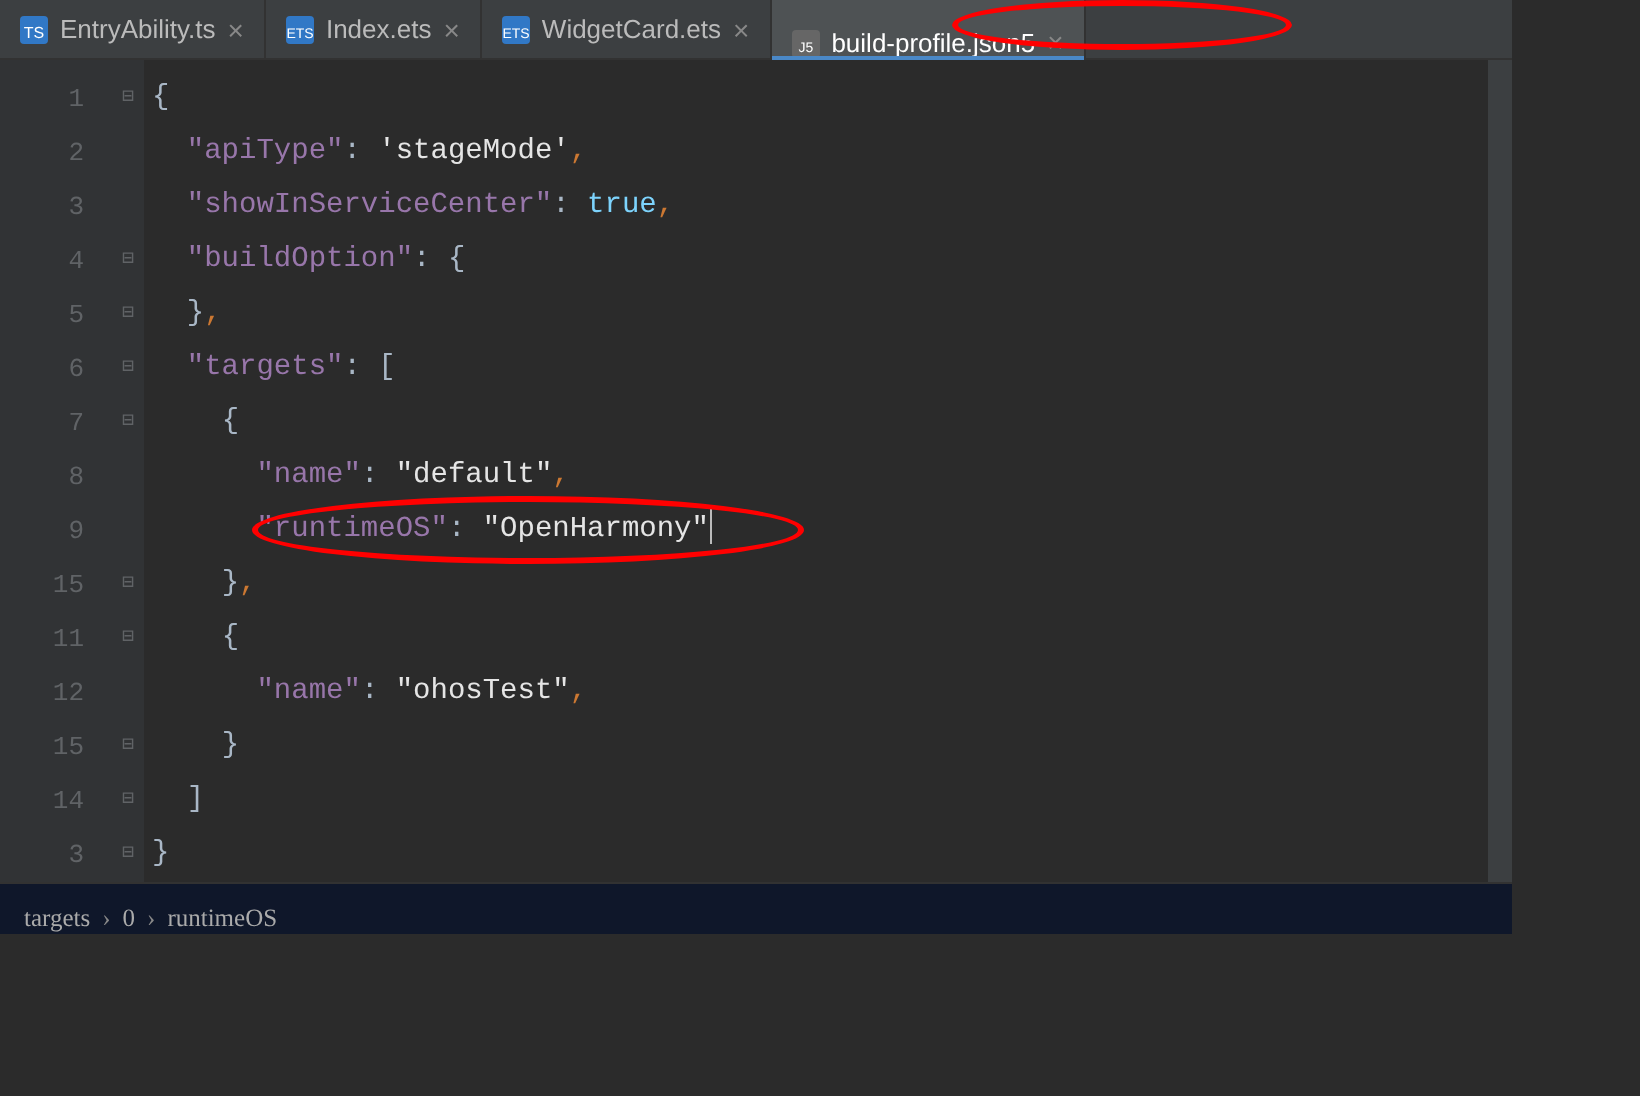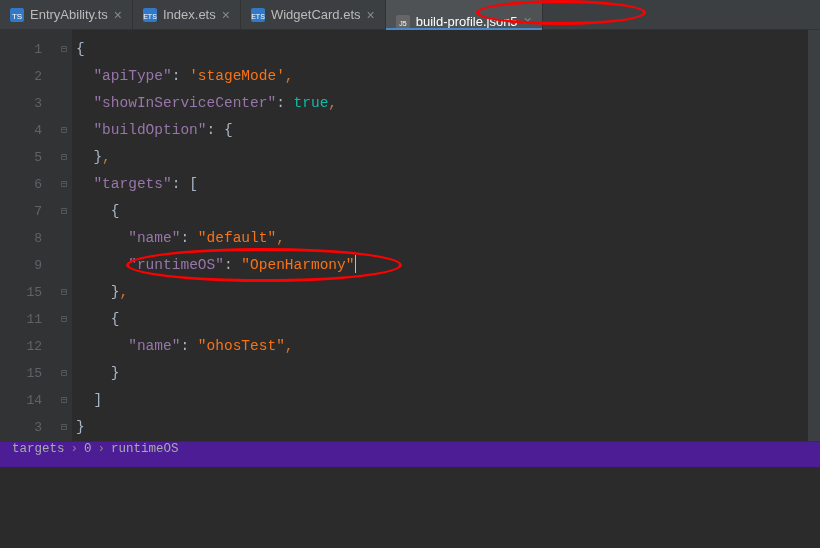--- a/index.html
+++ b/index.html
@@ -96,59 +96,59 @@
       flex: 1;
       padding-top: 6px;
       padding-left: 4px;
       font-size: 14.5px;
       line-height: 27px;
       position: relative;
     }
     .line { white-space: pre; height: 27px; }
     .p { color: #a9b7c6; } 
     .k { color: #9876aa; } 
-    .s { color: #f97316; } 
-    .b { color: #14b8a6; } 
+    .s { color: #e5e5e5; } 
+    .b { color: #7dd3fc; } 
     .c { color: #cc7832; } 
     .cursor {
       display: inline-block;
       width: 1px;
       height: 18px;
       background: #bbbbbb;
       vertical-align: middle;
       margin-left: 1px;
       margin-bottom: 2px;
     }
     .annot {
       position: absolute;
       border: 3px solid #ff0000;
       border-radius: 50%;
       pointer-events: none;
     }
     .annot1 { left: 476px; top: 0px; width: 170px; height: 25px; }
     .annot2 { left: 126px; top: 248px; width: 276px; height: 34px; }
     .breadcrumb {
       height: 26px;
-      background: #4c1d95;
-      display: flex;
-      align-items: flex-start;
+      background: #0f172a;
+      display: flex;
+      align-items: flex-end;
       padding: 0 12px;
       font-size: 12.5px;
-      font-family: Liberation Mono, monospace;
+      font-family: Liberation Serif, serif;
       color: #aaaaaa;
       border-top: 1px solid #323232;
     }
     .crumb-sep { margin: 0 6px; color: #888; }
     .scroll-right {
       width: 12px;
       background: #3c3f41;
     }
     .outer {
       position: relative;
-      width: 820px;
+      width: 756px;
       height: 548px;
     }
   </style>
 </head>
 <body>
 
 <div class="outer">
   <div class="tabs">
     <div class="tab">
       <span class="tab-icon">

